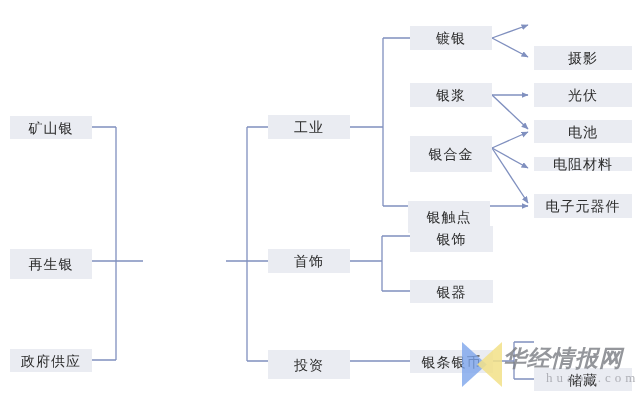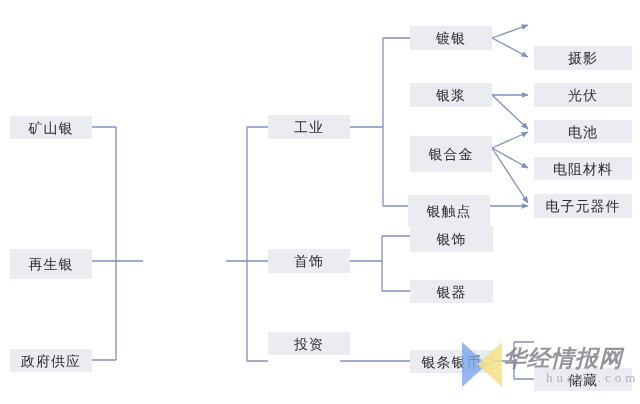--- a/index.html
+++ b/index.html
@@ -73,34 +73,34 @@
     </g>
   </svg>
 
   <div class="node" style="left:10px;top:116px;width:82px;height:23px">矿山银</div>
   <div class="node" style="left:10px;top:249px;width:82px;height:30px">再生银</div>
   <div class="node" style="left:10px;top:349px;width:82px;height:23px">政府供应</div>
 
 
   <div class="node" style="left:268px;top:115px;width:82px;height:24px">工业</div>
   <div class="node" style="left:268px;top:249px;width:82px;height:24px">首饰</div>
-  <div class="node" style="left:268px;top:332px;width:82px;height:23px">投资</div>
+  <div class="node" style="left:268px;top:350px;width:82px;height:29px">投资</div>
 
   <div class="node" style="left:410px;top:26px;width:82px;height:24px">镀银</div>
   <div class="node" style="left:410px;top:83px;width:82px;height:24px">银浆</div>
   <div class="node" style="left:410px;top:136px;width:82px;height:36px">银合金</div>
-  <div class="node" style="left:408px;top:195px;width:82px;height:32px">银触点</div>
+  <div class="node" style="left:408px;top:201px;width:82px;height:32px">银触点</div>
   <div class="node" style="left:410px;top:226px;width:83px;height:26px">银饰</div>
   <div class="node" style="left:410px;top:280px;width:83px;height:23px">银器</div>
   <div class="node" style="left:410px;top:350px;width:83px;height:23px">银条银币</div>
 
   <div class="node" style="left:534px;top:46px;width:98px;height:24px">摄影</div>
   <div class="node" style="left:534px;top:83px;width:98px;height:24px">光伏</div>
   <div class="node" style="left:534px;top:120px;width:98px;height:23px">电池</div>
-  <div class="node" style="left:534px;top:157px;width:98px;height:23px">电阻材料</div>
+  <div class="node" style="left:534px;top:157px;width:98px;height:14px">电阻材料</div>
   <div class="node" style="left:534px;top:194px;width:98px;height:24px">电子元器件</div>
   <div class="node" style="left:534px;top:368px;width:98px;height:23px">储藏</div>
 
   <div class="watermark wm-logo">
     <div class="tri blue"></div>
     <div class="tri yellow"></div>
   </div>
   <div class="watermark wm-brand">华经情报网</div>
   <div class="watermark wm-domain">huaon.com</div>
 

